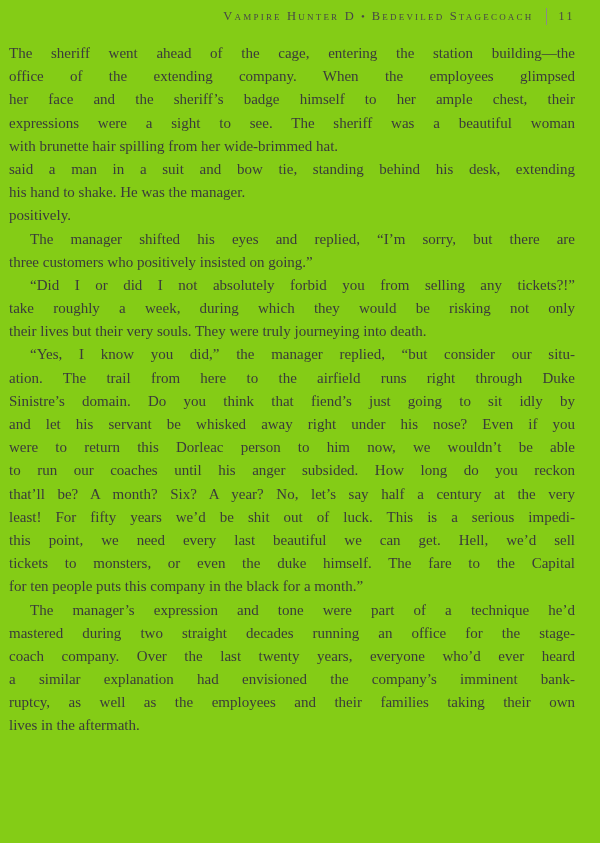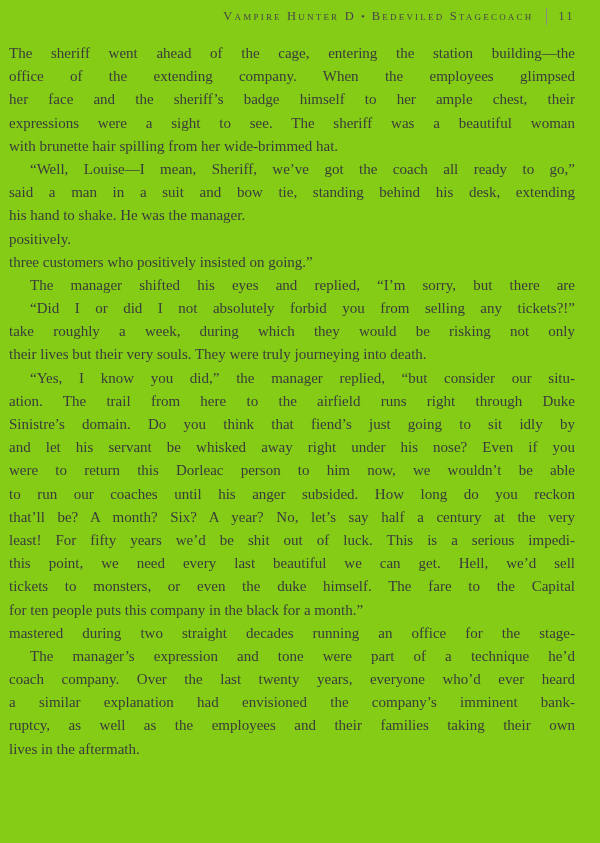--- a/index.html
+++ b/index.html
@@ -77,52 +77,51 @@
 
   <main class="page-body">
       <div class="para">
         <div class="line">The sheriff went ahead of the cage, entering the station building—the</div>
         <div class="line">office of the extending company. When the employees glimpsed</div>
         <div class="line">her face and the sheriff’s badge himself to her ample chest, their</div>
         <div class="line">expressions were a sight to see. The sheriff was a beautiful woman</div>
         <div class="line last">with brunette hair spilling from her wide-brimmed hat.</div>
       </div>
       <div class="para">
-        <div class="line indent">“Well, Louise—I mean, Sheriff, we’ve got the coach all ready to go,”</div>
         <div class="line">said a man in a suit and bow tie, standing behind his desk, extending</div>
         <div class="line last">his hand to shake. He was the manager.</div>
       </div>
       <div class="para">
         <div class="line last">positively.</div>
       </div>
       <div class="para">
+        <div class="line indent">The manager shifted his eyes and replied, “I’m sorry, but there are</div>
         <div class="line last">three customers who positively insisted on going.”</div>
-        <div class="line indent">The manager shifted his eyes and replied, “I’m sorry, but there are</div>
       </div>
       <div class="para">
         <div class="line indent">“Did I or did I not absolutely forbid you from selling any tickets?!”</div>
         <div class="line">take roughly a week, during which they would be risking not only</div>
         <div class="line last">their lives but their very souls. They were truly journeying into death.</div>
       </div>
       <div class="para">
         <div class="line indent">“Yes, I know you did,” the manager replied, “but consider our situ-</div>
         <div class="line">ation. The trail from here to the airfield runs right through Duke</div>
         <div class="line">Sinistre’s domain. Do you think that fiend’s just going to sit idly by</div>
         <div class="line">and let his servant be whisked away right under his nose? Even if you</div>
         <div class="line">were to return this Dorleac person to him now, we wouldn’t be able</div>
         <div class="line">to run our coaches until his anger subsided. How long do you reckon</div>
         <div class="line">that’ll be? A month? Six? A year? No, let’s say half a century at the very</div>
         <div class="line">least! For fifty years we’d be shit out of luck. This is a serious impedi-</div>
         <div class="line">this point, we need every last beautiful we can get. Hell, we’d sell</div>
         <div class="line">tickets to monsters, or even the duke himself. The fare to the Capital</div>
         <div class="line last">for ten people puts this company in the black for a month.”</div>
       </div>
       <div class="para">
+        <div class="line indent">The manager’s expression and tone were part of a technique he’d</div>
         <div class="line">mastered during two straight decades running an office for the stage-</div>
-        <div class="line indent">The manager’s expression and tone were part of a technique he’d</div>
         <div class="line">coach company. Over the last twenty years, everyone who’d ever heard</div>
         <div class="line">a similar explanation had envisioned the company’s imminent bank-</div>
         <div class="line">ruptcy, as well as the employees and their families taking their own</div>
         <div class="line last">lives in the aftermath.</div>
       </div>
     </main>
 
 </div>
 
 </body></html>

